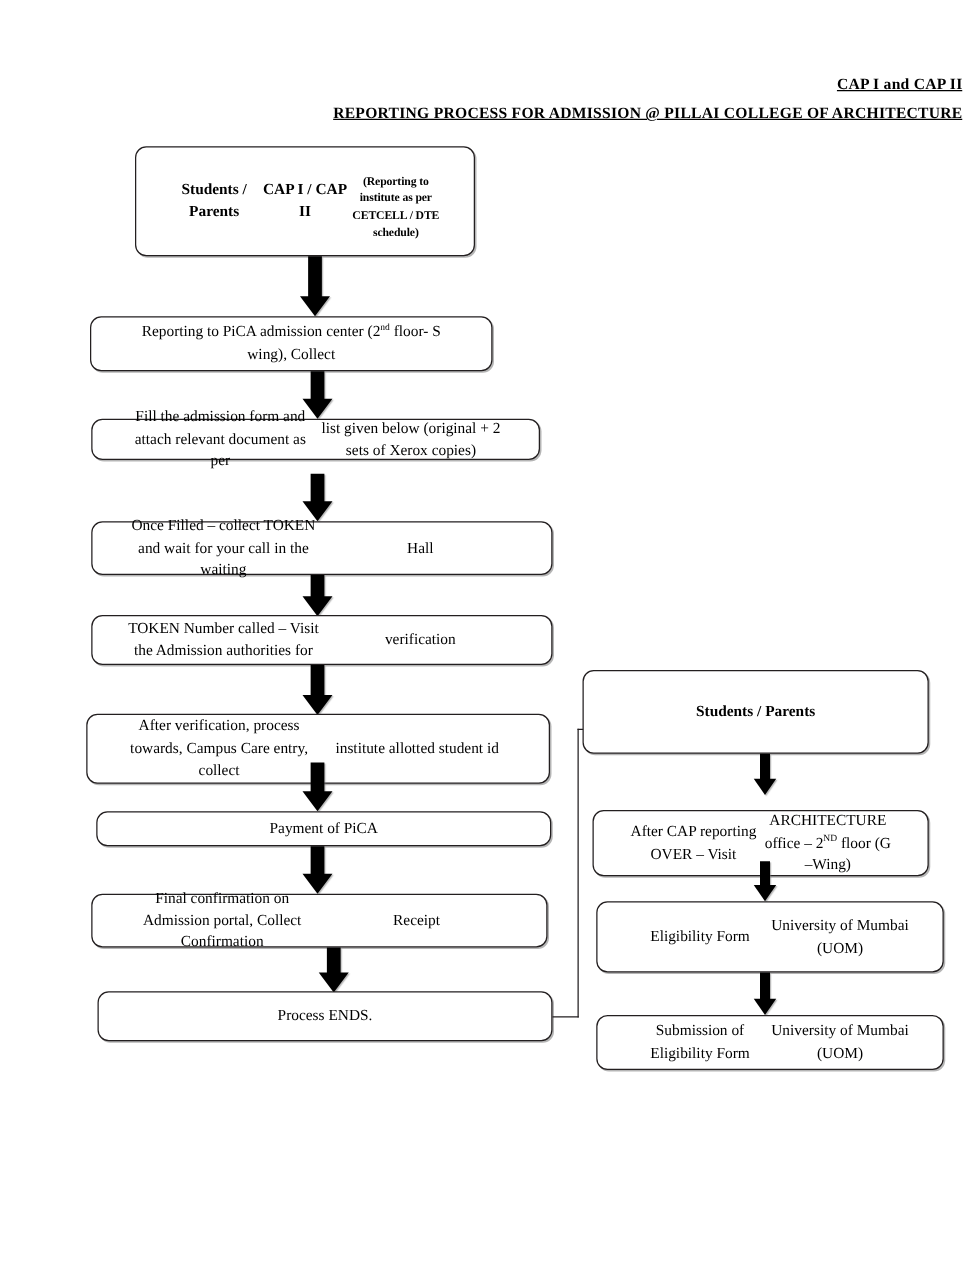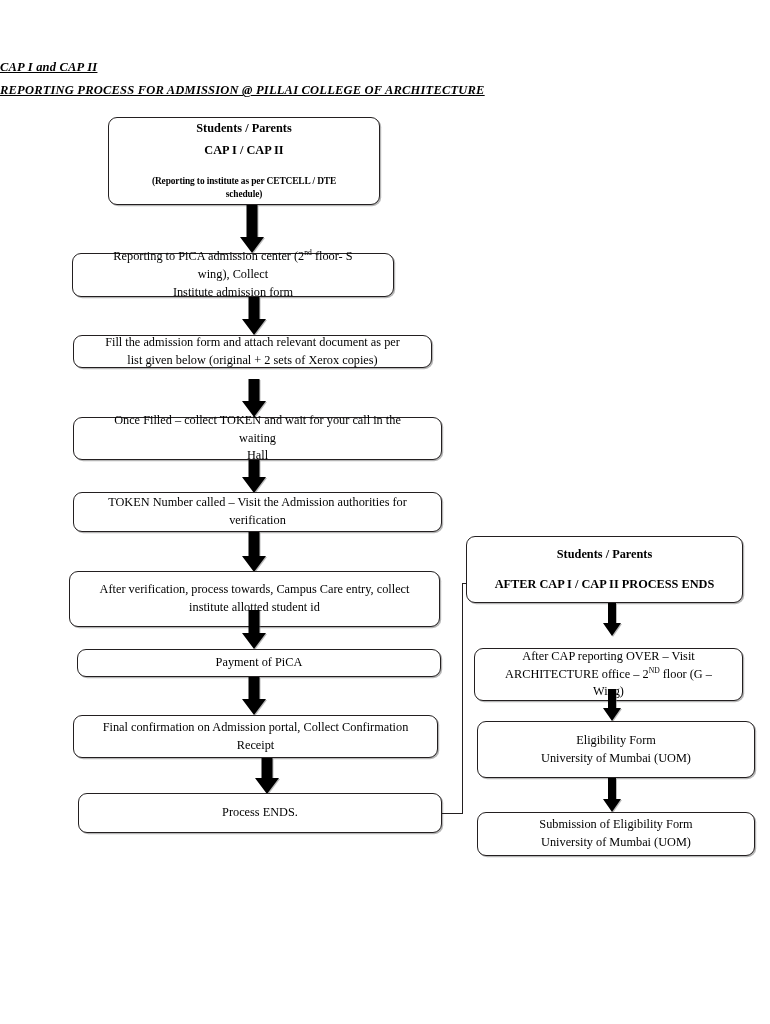--- a/index.html
+++ b/index.html
@@ -18,26 +18,25 @@
   }
 
   .page {
     position: absolute;
     inset: 0;
   }
 
   
   .title {
     position: absolute;
-    text-align: left;
+    text-align: right;
     font-weight: bold;
     text-decoration: underline;
     letter-spacing: 0.2px;
     white-space: nowrap;
-    font-style: italic;
   }
   #title-main {
     left: 0;
     width: 770px;
     top: 60px;
     font-size: 12.5px;
   }
   #title-sub {
     left: 0;
     width: 770px;
@@ -46,21 +45,21 @@
   }
 
   
   .node {
     position: absolute;
     box-sizing: border-box;
     border: 1px solid #231f20;
     border-radius: 9px;
     background: #ffffff;
     display: flex;
-    flex-direction: column;
+    flex-direction: row;
     align-items: center;
     justify-content: center;
     text-align: center;
     font-size: 12.3px;
     line-height: 1.45;
     padding: 2px 26px;
     box-shadow: 1.2px 1.2px 0 rgba(90,90,90,0.45);
   }
   .node .line {
     display: block;
@@ -144,21 +143,20 @@
     <span class="line small">(Reporting to institute as per CETCELL / DTE schedule)</span>
   </div>
 
   <div class="block-arrow" style="left:239px; top:205px; width:26px; height:48px;">
     <div class="shaft" style="width:11px; height:34px;"></div>
     <div class="head" style="border-left-width:12px; border-right-width:12px; border-top-width:16px;"></div>
   </div>
 
   <div class="node" style="left:72px; top:253px; width:322px; height:44px;text-align:center;">
     <span class="line"><span>Reporting to PiCA admission center (2</span><sup>nd</sup><span> floor- S wing), Collect</span></span>
-    <span class="line">Institute admission form</span>
   </div>
 
   <div class="block-arrow" style="left:241px; top:297px; width:26px; height:38px;">
     <div class="shaft" style="width:11px; height:24px;"></div>
     <div class="head" style="border-left-width:12px; border-right-width:12px; border-top-width:16px;"></div>
   </div>
 
   <div class="node" style="left:73px; top:335px; width:359px; height:33px;">
     <span class="line">Fill the admission form and attach relevant document as per</span>
     <span class="line">list given below (original + 2 sets of Xerox copies)</span>
@@ -229,21 +227,20 @@
     <div class="seg" style="left:22px; top:5px; width:1px; height:231px;"></div>
 
     <div class="seg" style="left:22px; top:5px; width:19px; height:1px;"></div>
 
     <div class="arrowhead" style="left:29px; top:1.5px;"></div>
   </div>
 
   <div class="node bold" style="left:466px; top:536px; width:277px; height:67px;">
     <span class="line">Students / Parents</span>
     <span class="gap-lg"></span>
-    <span class="line">AFTER CAP I / CAP II PROCESS ENDS</span>
   </div>
 
   <div class="block-arrow" style="left:602px; top:603px; width:20px; height:33px;">
     <div class="shaft" style="width:8px; height:21px;"></div>
     <div class="head" style="border-left-width:9px; border-right-width:9px; border-top-width:13px;"></div>
   </div>
 
   <div class="node" style="left:474px; top:648px; width:269px; height:53px;">
     <span class="line">After CAP reporting OVER – Visit</span>
     <span class="line"><span>ARCHITECTURE office – 2</span><sup>ND</sup><span> floor (G –Wing)</span></span>

